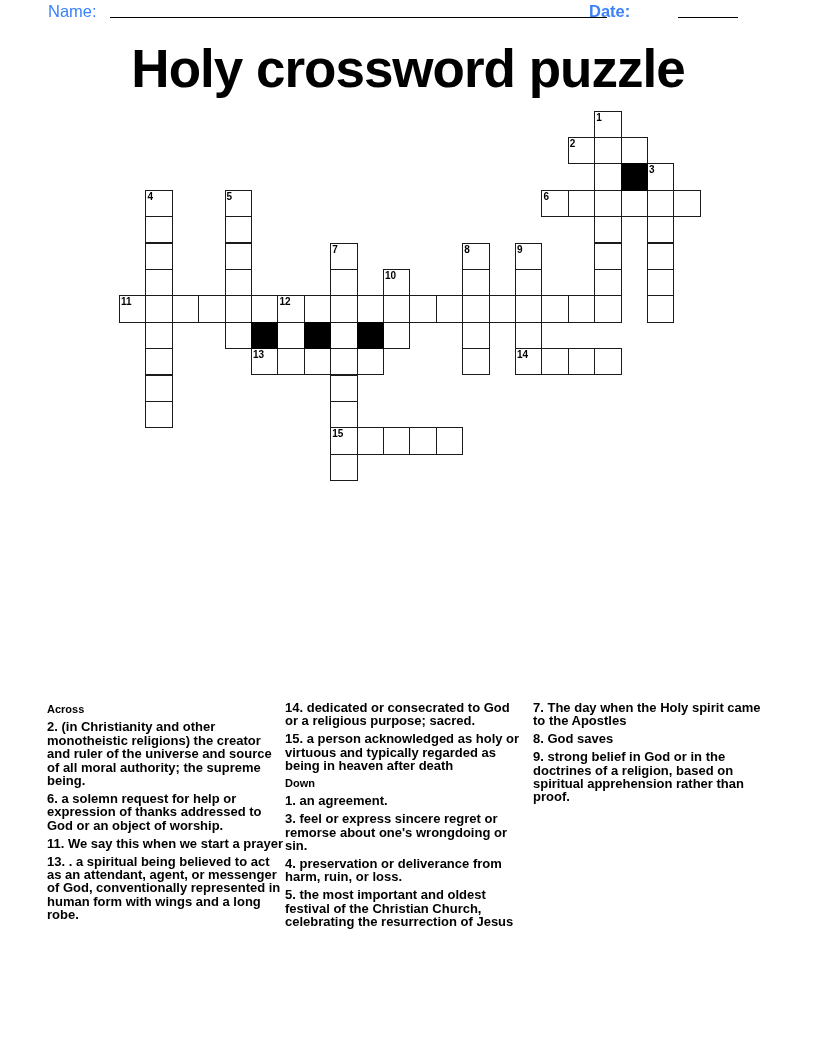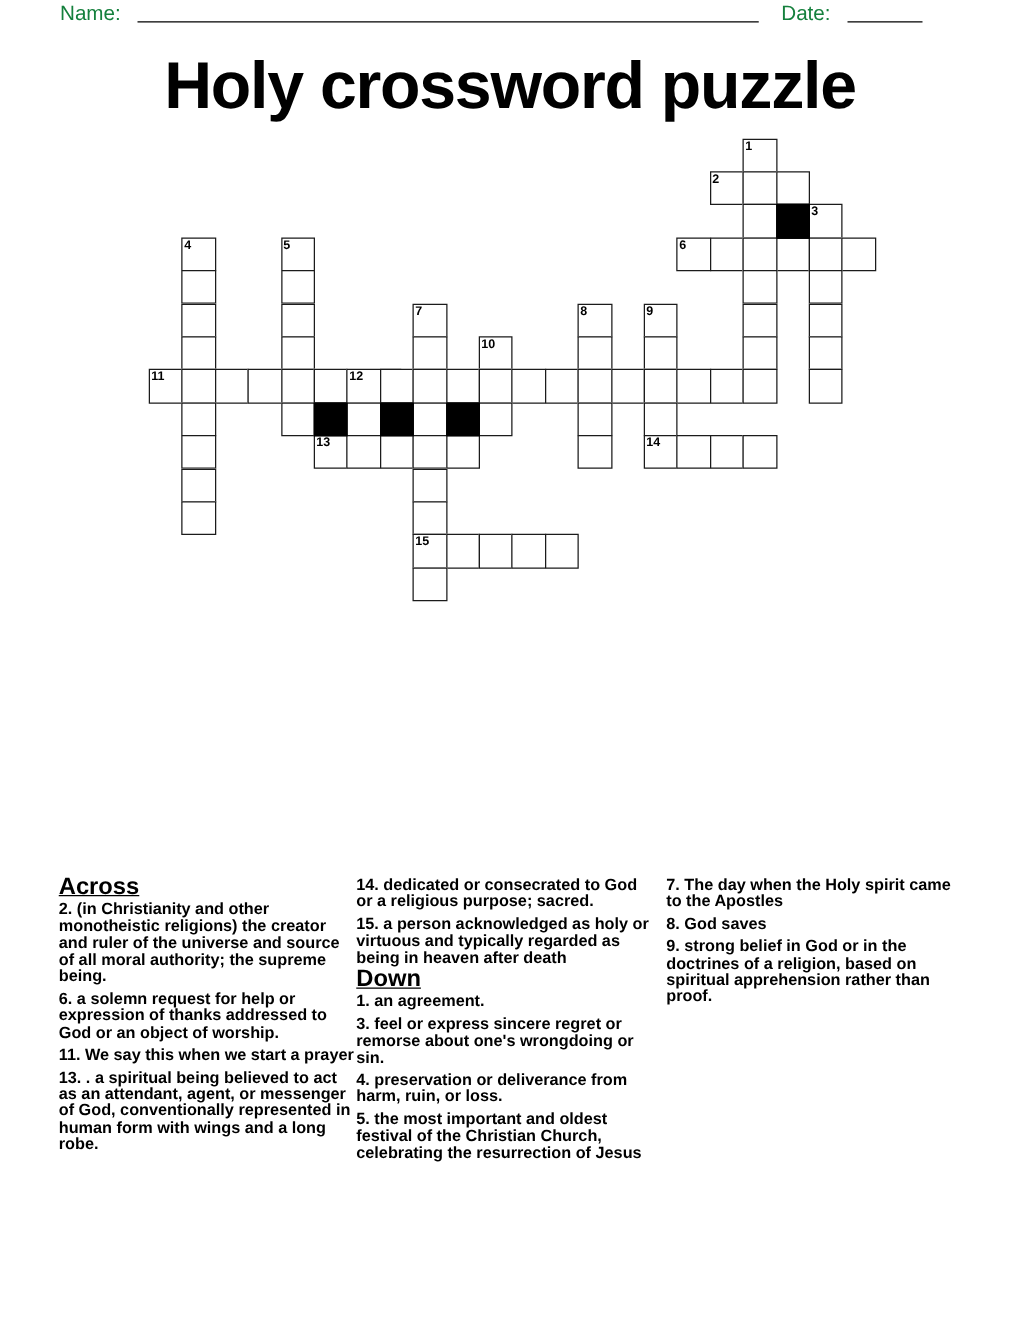--- a/index.html
+++ b/index.html
@@ -11,25 +11,25 @@
     background: #ffffff;
     font-family: "Liberation Sans", sans-serif;
     color: #000;
     overflow: hidden;
   }
   
   .hdr-label {
     position: absolute;
     font-size: 16.5px;
     font-weight: 400;
-    color: #15803d;
+    color: #3b82f6;
     top: 2px;
   }
   #name-label { left: 48px; }
-  #date-label { left: 625px; }
+  #date-label { left: 589px; font-weight: bold; }
   .fill-line {
     position: absolute;
     top: 17px;
     border-bottom: 1.4px solid #000;
     height: 1px;
   }
   #name-line { left: 110px; width: 497px; }
   #date-line { left: 678px; width: 60px; }
   
   .title {
@@ -65,23 +65,22 @@
     position: absolute;
     top: 701px;
     font-size: 13px;
     font-weight: 700;
     line-height: 13.4px;
   }
   #clue-col-0 { left: 47px;  width: 238px; }
   #clue-col-1 { left: 285px; width: 240px; }
   #clue-col-2 { left: 533px; width: 243px; }
   .clue-heading {
-    font-size: 19px;
-    font-weight: 700;
-    text-decoration: underline;
+    font-size: 11px;
+    font-weight: 700;
     margin-bottom: 4px;
     margin-top: 2px;
   }
   .clue { margin-bottom: 4.5px; }
   .clue .cnum { font-weight: 700; }
 </style>
 </head>
 <body>
 
 <div class="page">

